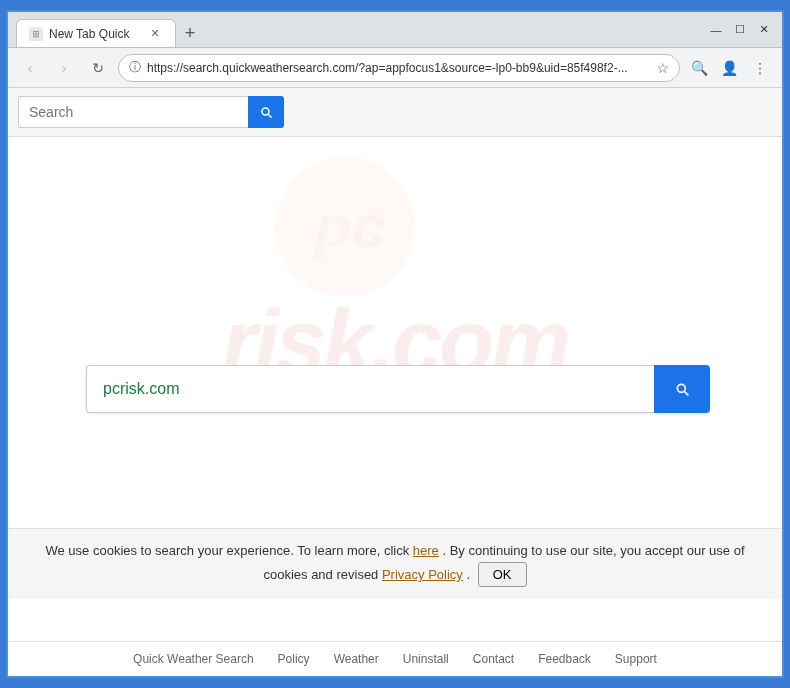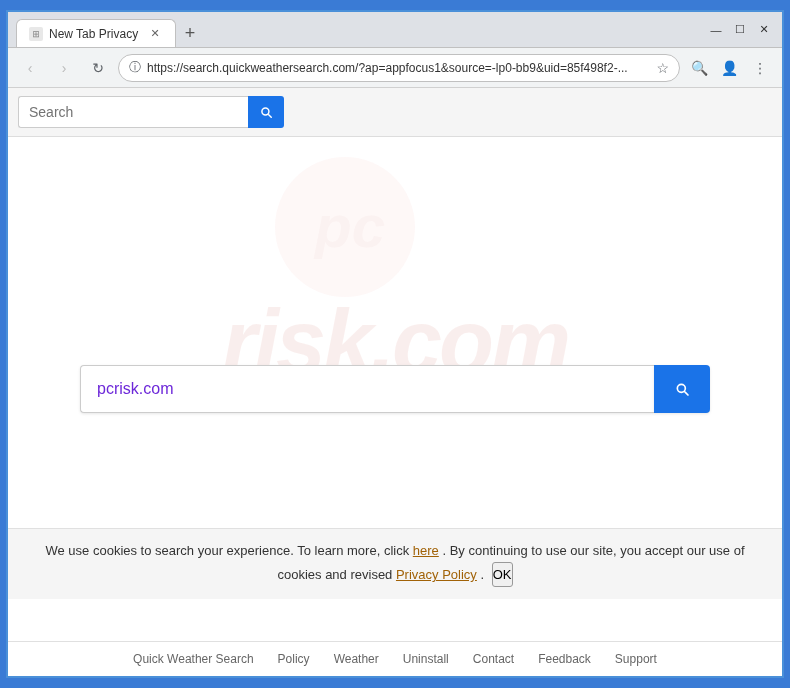--- a/index.html
+++ b/index.html
@@ -263,24 +263,25 @@
     }
 
     .center-search-input {
       flex: 1;
       height: 48px;
       border: 1px solid #ccc;
       border-right: none;
       border-radius: 4px 0 0 4px;
       padding: 0 16px;
       font-size: 16px;
-      color: #6d28d9;
+      color: #15803d;
       background: #fff;
       outline: none;
       box-shadow: 0 1px 3px rgba(0,0,0,0.1);
+      margin-left: 6px;
     }
 
     .center-search-btn {
       width: 56px;
       height: 48px;
       background: #1a73e8;
       border: none;
       border-radius: 0 4px 4px 0;
       cursor: pointer;
       display: flex;
@@ -301,21 +302,21 @@
     }
 
     .cookie-banner a {
       color: #a16207;
       text-decoration: underline;
       cursor: pointer;
     }
 
     .cookie-ok-btn {
       display: inline-block;
-      padding: 4px 0;
+      padding: 4px 14px;
       border: 1px solid #999;
       border-radius: 3px;
       background: #f0f0f0;
       font-size: 13px;
       cursor: pointer;
       margin-left: 4px;
     }
 
     
     .footer {
@@ -348,21 +349,21 @@
   </style>
 </head>
 <body>
 
 <div class="browser-window">
 
   <div class="title-bar">
     <div class="tab-area">
       <div class="tab">
         <div class="tab-favicon">⊞</div>
-        <span>New Tab Privacy</span>
+        <span>New Tab Quick</span>
         <div class="tab-close">✕</div>
       </div>
       <div class="new-tab-btn">+</div>
     </div>
     <div class="window-controls">
       <div class="win-ctrl">—</div>
       <div class="win-ctrl">☐</div>
       <div class="win-ctrl close">✕</div>
     </div>
   </div>

